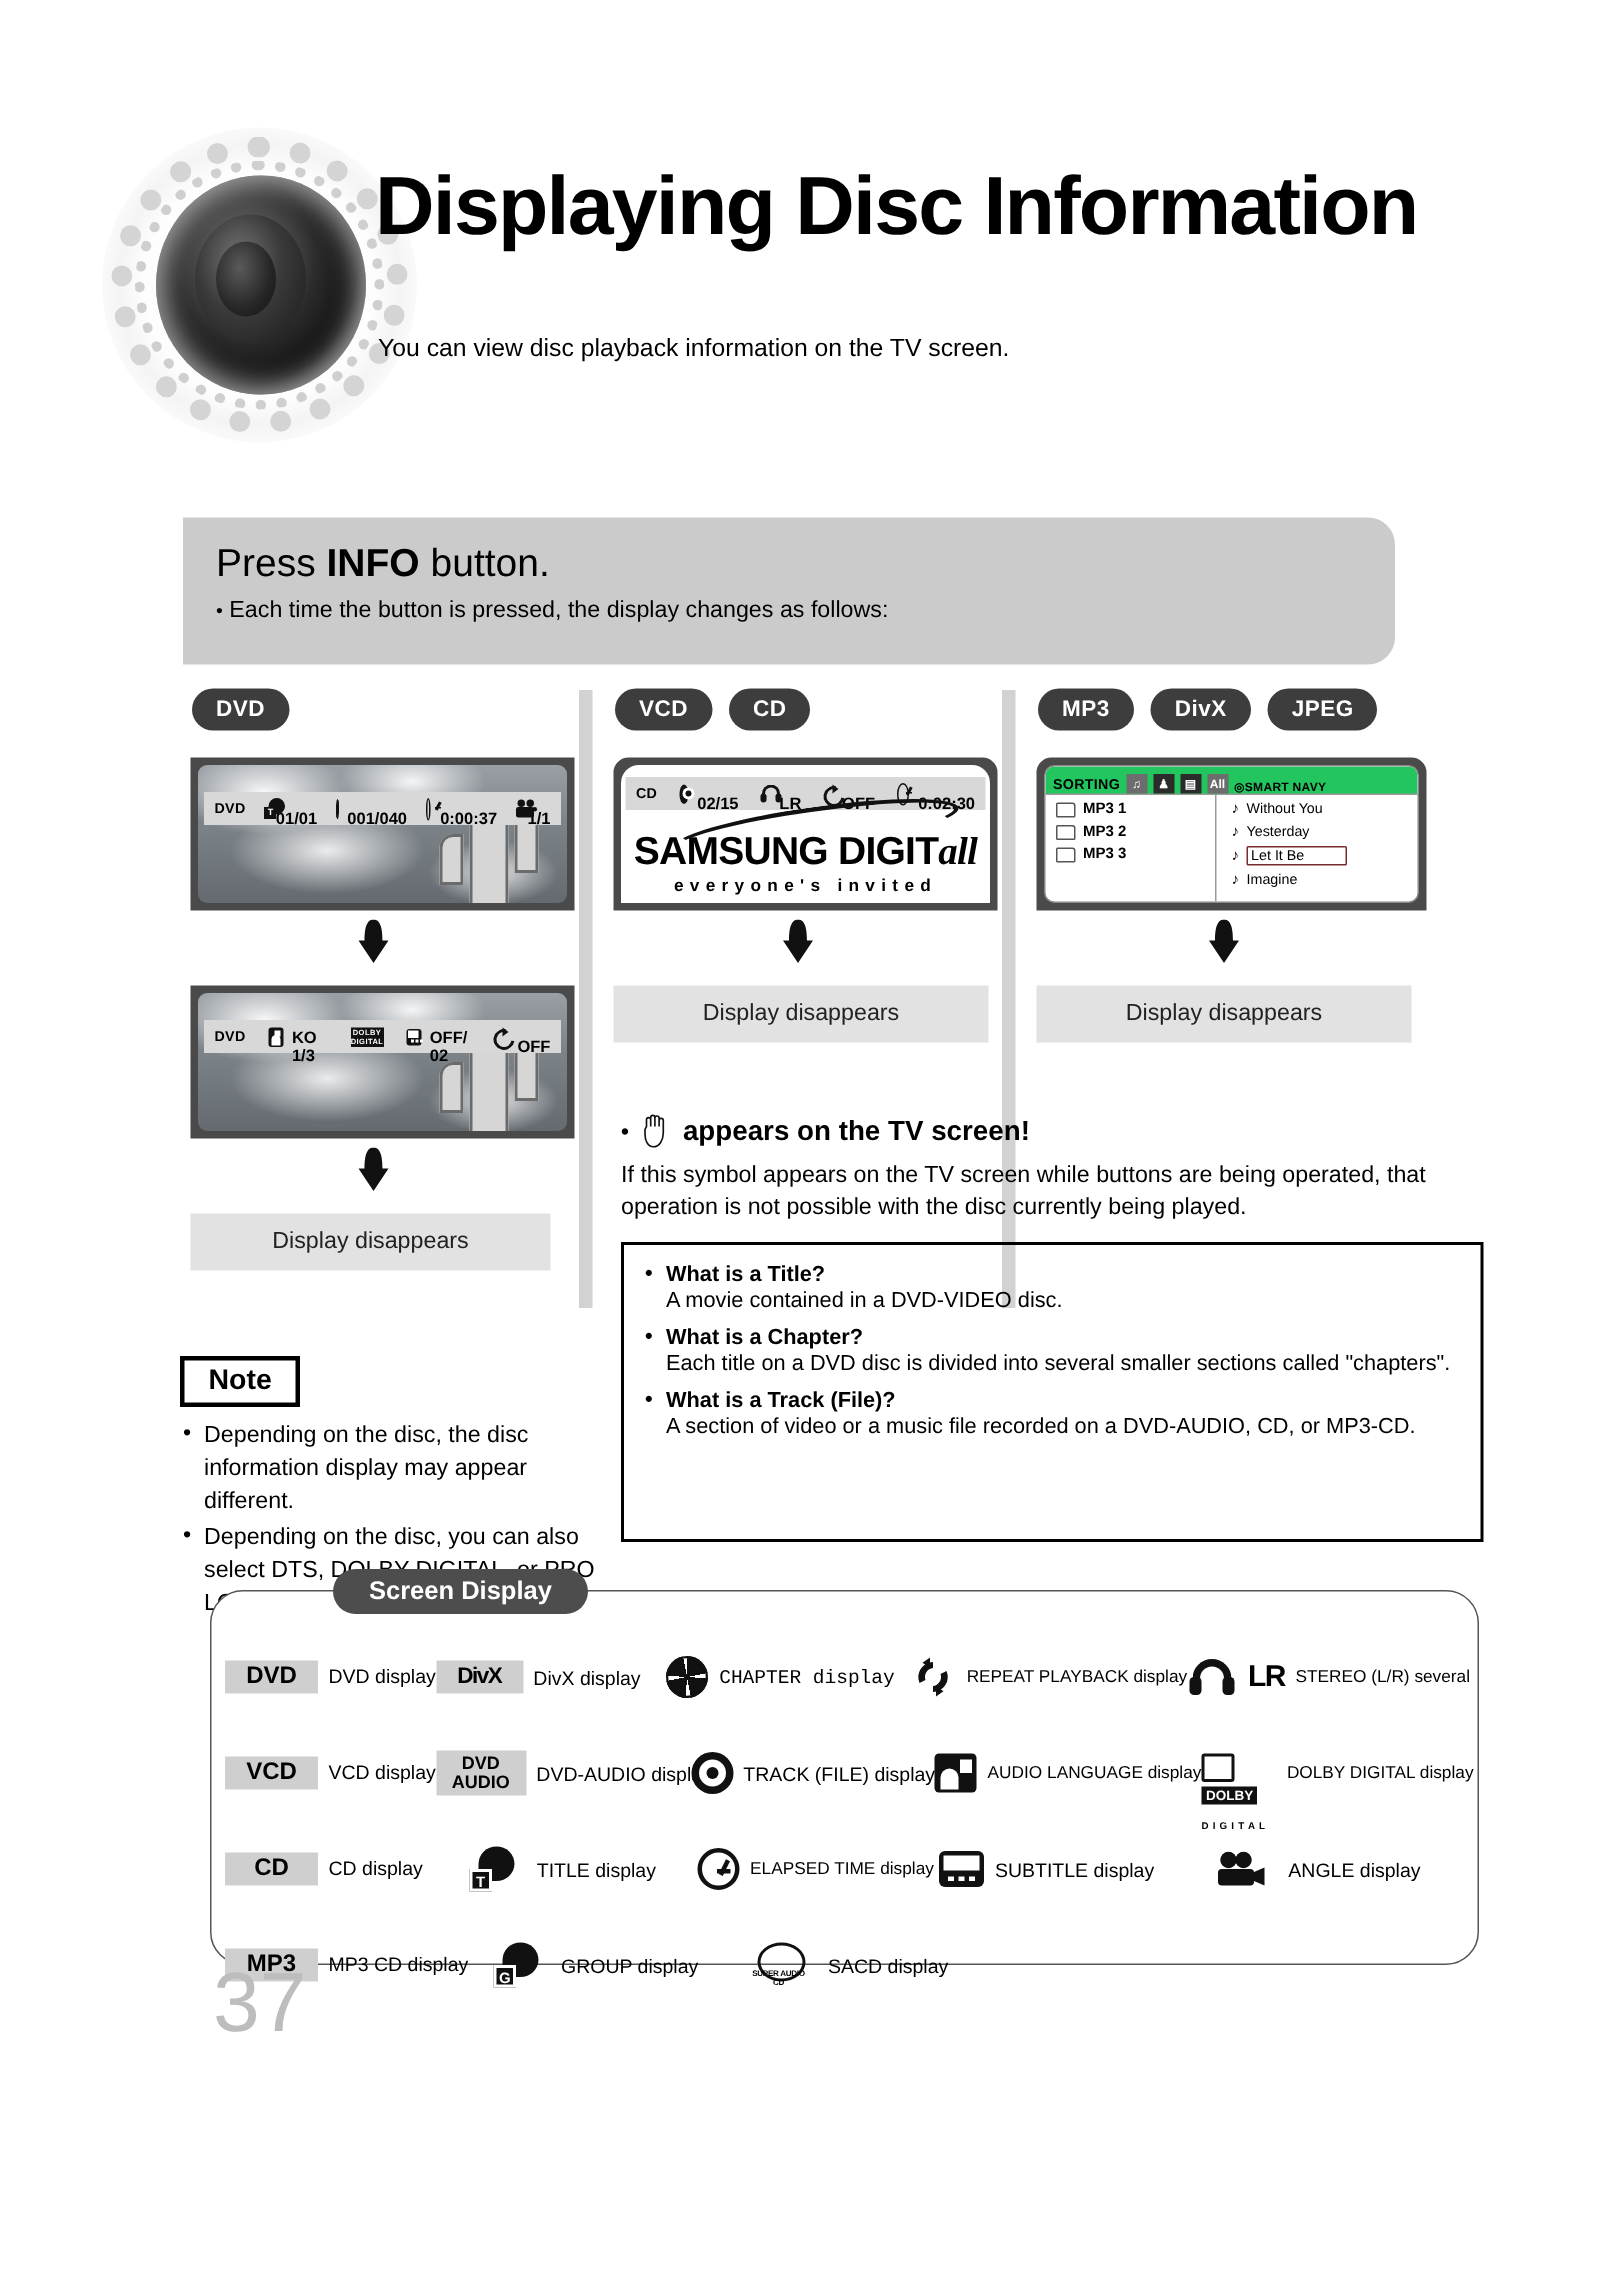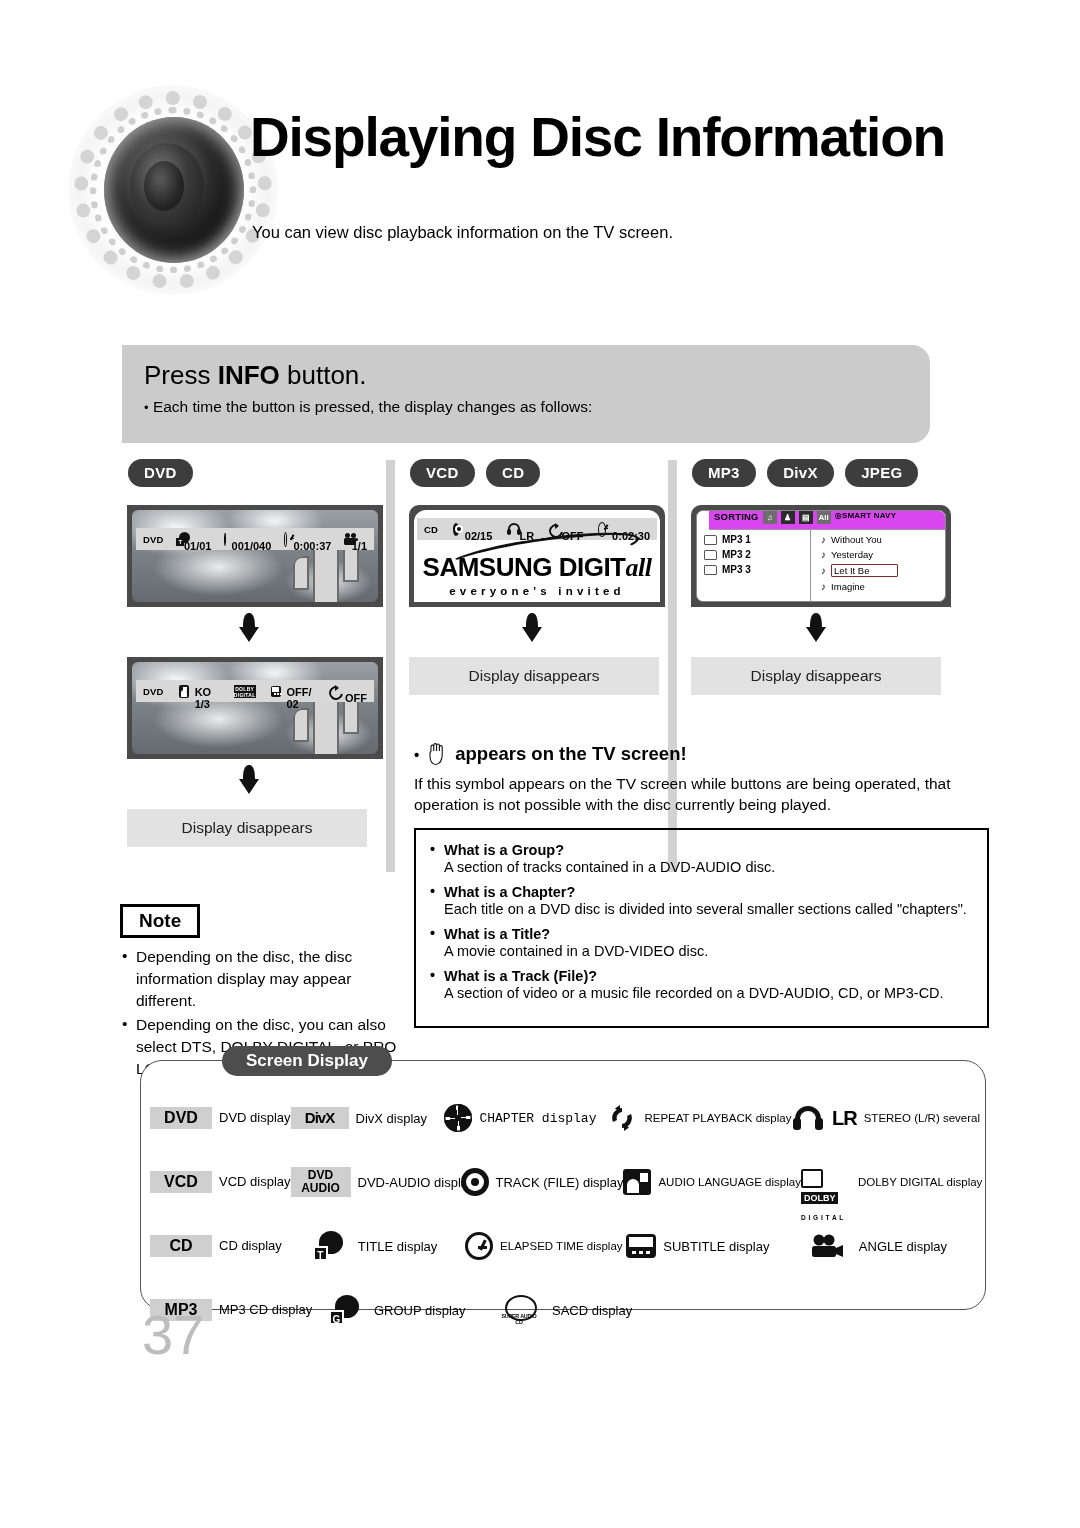--- a/index.html
+++ b/index.html
@@ -128,21 +128,21 @@
   .arrow svg{width:22px;height:30px;display:block;}
 
   .disappear{
     position:absolute;background:#e2e2e2;display:flex;align-items:center;justify-content:center;
     font-size:15.5px;color:#222;
   }
 
   
   .mp3shot{position:absolute;background:#4a4a4a;padding:5px;}
   .mp3inner{width:100%;height:100%;background:#fff;border-radius:7px;overflow:hidden;position:relative;border:1px solid #888;box-sizing:border-box;}
-  .sortbar{height:19px;background:#d946ef;border-bottom:1px solid #9a9a9a;display:flex;align-items:flex-start;gap:4px;padding:0 5px;box-sizing:border-box;margin-left:12px;}
+  .sortbar{height:19px;background:#22c55e;border-bottom:1px solid #9a9a9a;display:flex;align-items:flex-end;gap:4px;padding:0 5px;box-sizing:border-box;}
   .sortbar .st{font-size:9.5px;font-weight:bold;letter-spacing:.2px;}
   .sq{width:14px;height:13px;background:#6d6d6d;color:#fff;font-size:8px;display:flex;align-items:center;justify-content:center;font-weight:bold;}
   .sq.dark{background:#2b2b2b;}
   .mp3body{display:flex;height:calc(100% - 19px);}
   .mp3left{width:46%;padding:4px 0 13px 7px;box-sizing:border-box;border-right:1px solid #9a9a9a;}
   .mp3right{flex:1;padding:4px 0 0 10px;box-sizing:border-box;}
   .folder-row{display:flex;align-items:center;gap:5px;font-size:10px;font-weight:bold;margin-bottom:4px;}
   .folder-ic{width:11px;height:8px;border:1.2px solid #555;border-radius:1px 2px 1px 1px;background:#fff;}
   .track-row{display:flex;align-items:center;gap:5px;font-size:9.5px;margin-bottom:4px;}
   .note-ic{font-size:10px;}
@@ -435,30 +435,26 @@
             <path d="M4 9 V4.5 a1.4 1.4 0 0 1 2.8 0 V9 V3 a1.4 1.4 0 0 1 2.8 0 V9 V3.4 a1.4 1.4 0 0 1 2.8 0 V9 V5 a1.4 1.4 0 0 1 2.8 0 V13 c0 5-2.5 9.5-6.6 9.5 C4.6 22.5 3 18 3 14 V11 z" fill="none" stroke="#111" stroke-width="1.1"></path>
           </svg>
       </span>
       <span>appears on the TV screen!</span>
     </div>
     <div class="hand-body">If this symbol appears on the TV screen while buttons are being operated, that operation is not possible with the disc currently being played.</div>
   </div>
 
   <div class="qa-box">
     <div class="qa-item">
-      <div class="qa-q">What is a Group?</div>
-      <div class="qa-a">A section of tracks contained in a DVD-AUDIO disc.</div>
+      <div class="qa-q">What is a Title?</div>
+      <div class="qa-a">A movie contained in a DVD-VIDEO disc.</div>
     </div>
     <div class="qa-item">
       <div class="qa-q">What is a Chapter?</div>
       <div class="qa-a">Each title on a DVD disc is divided into several smaller sections called "chapters".</div>
-    </div>
-    <div class="qa-item">
-      <div class="qa-q">What is a Title?</div>
-      <div class="qa-a">A movie contained in a DVD-VIDEO disc.</div>
     </div>
     <div class="qa-item">
       <div class="qa-q">What is a Track (File)?</div>
       <div class="qa-a">A section of video or a music file recorded on a DVD-AUDIO, CD, or MP3-CD.</div>
     </div>
   </div>
 
   <div class="sd-box"></div>
   <div class="sd-tab">Screen Display</div>
 

